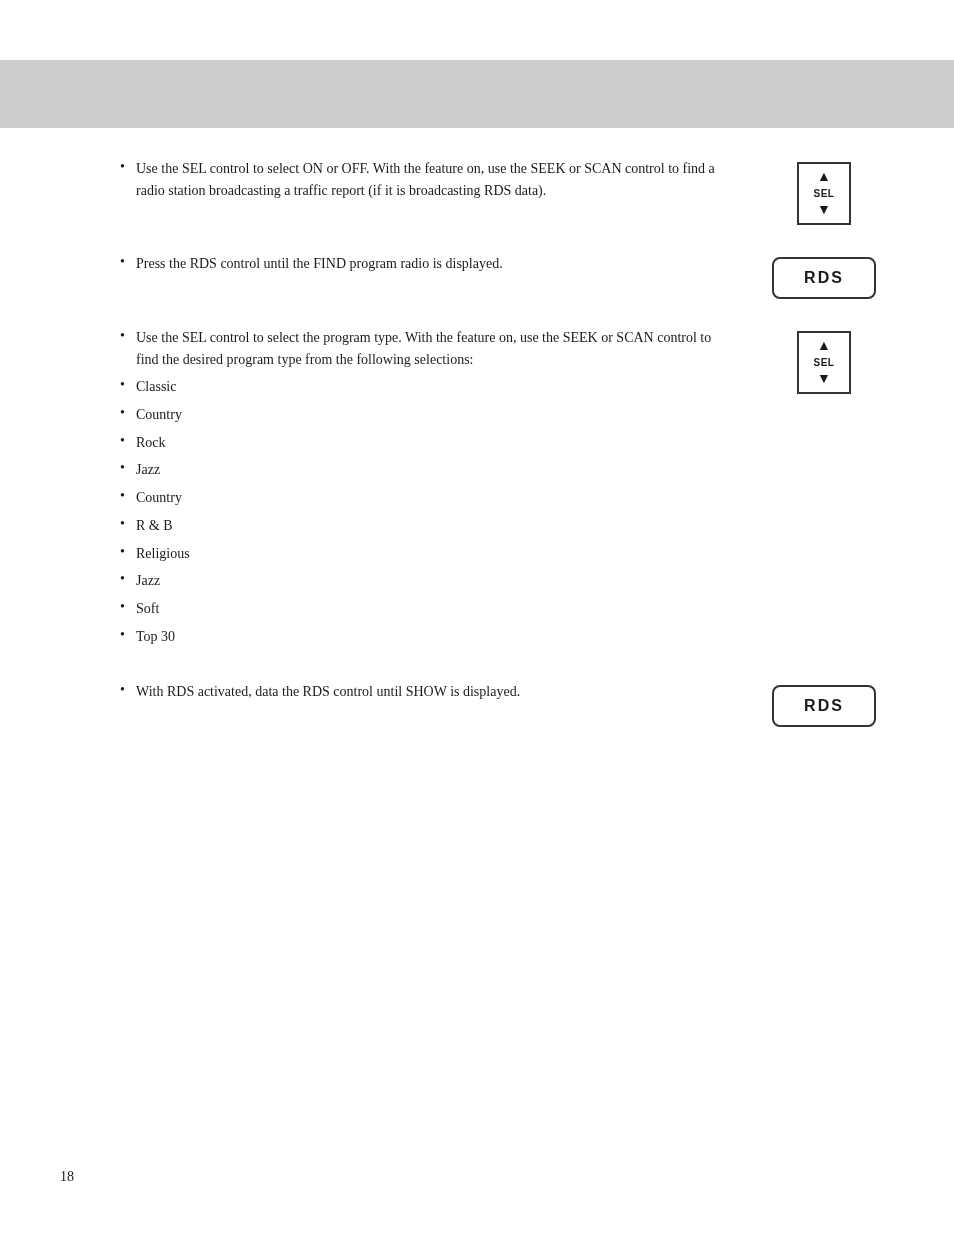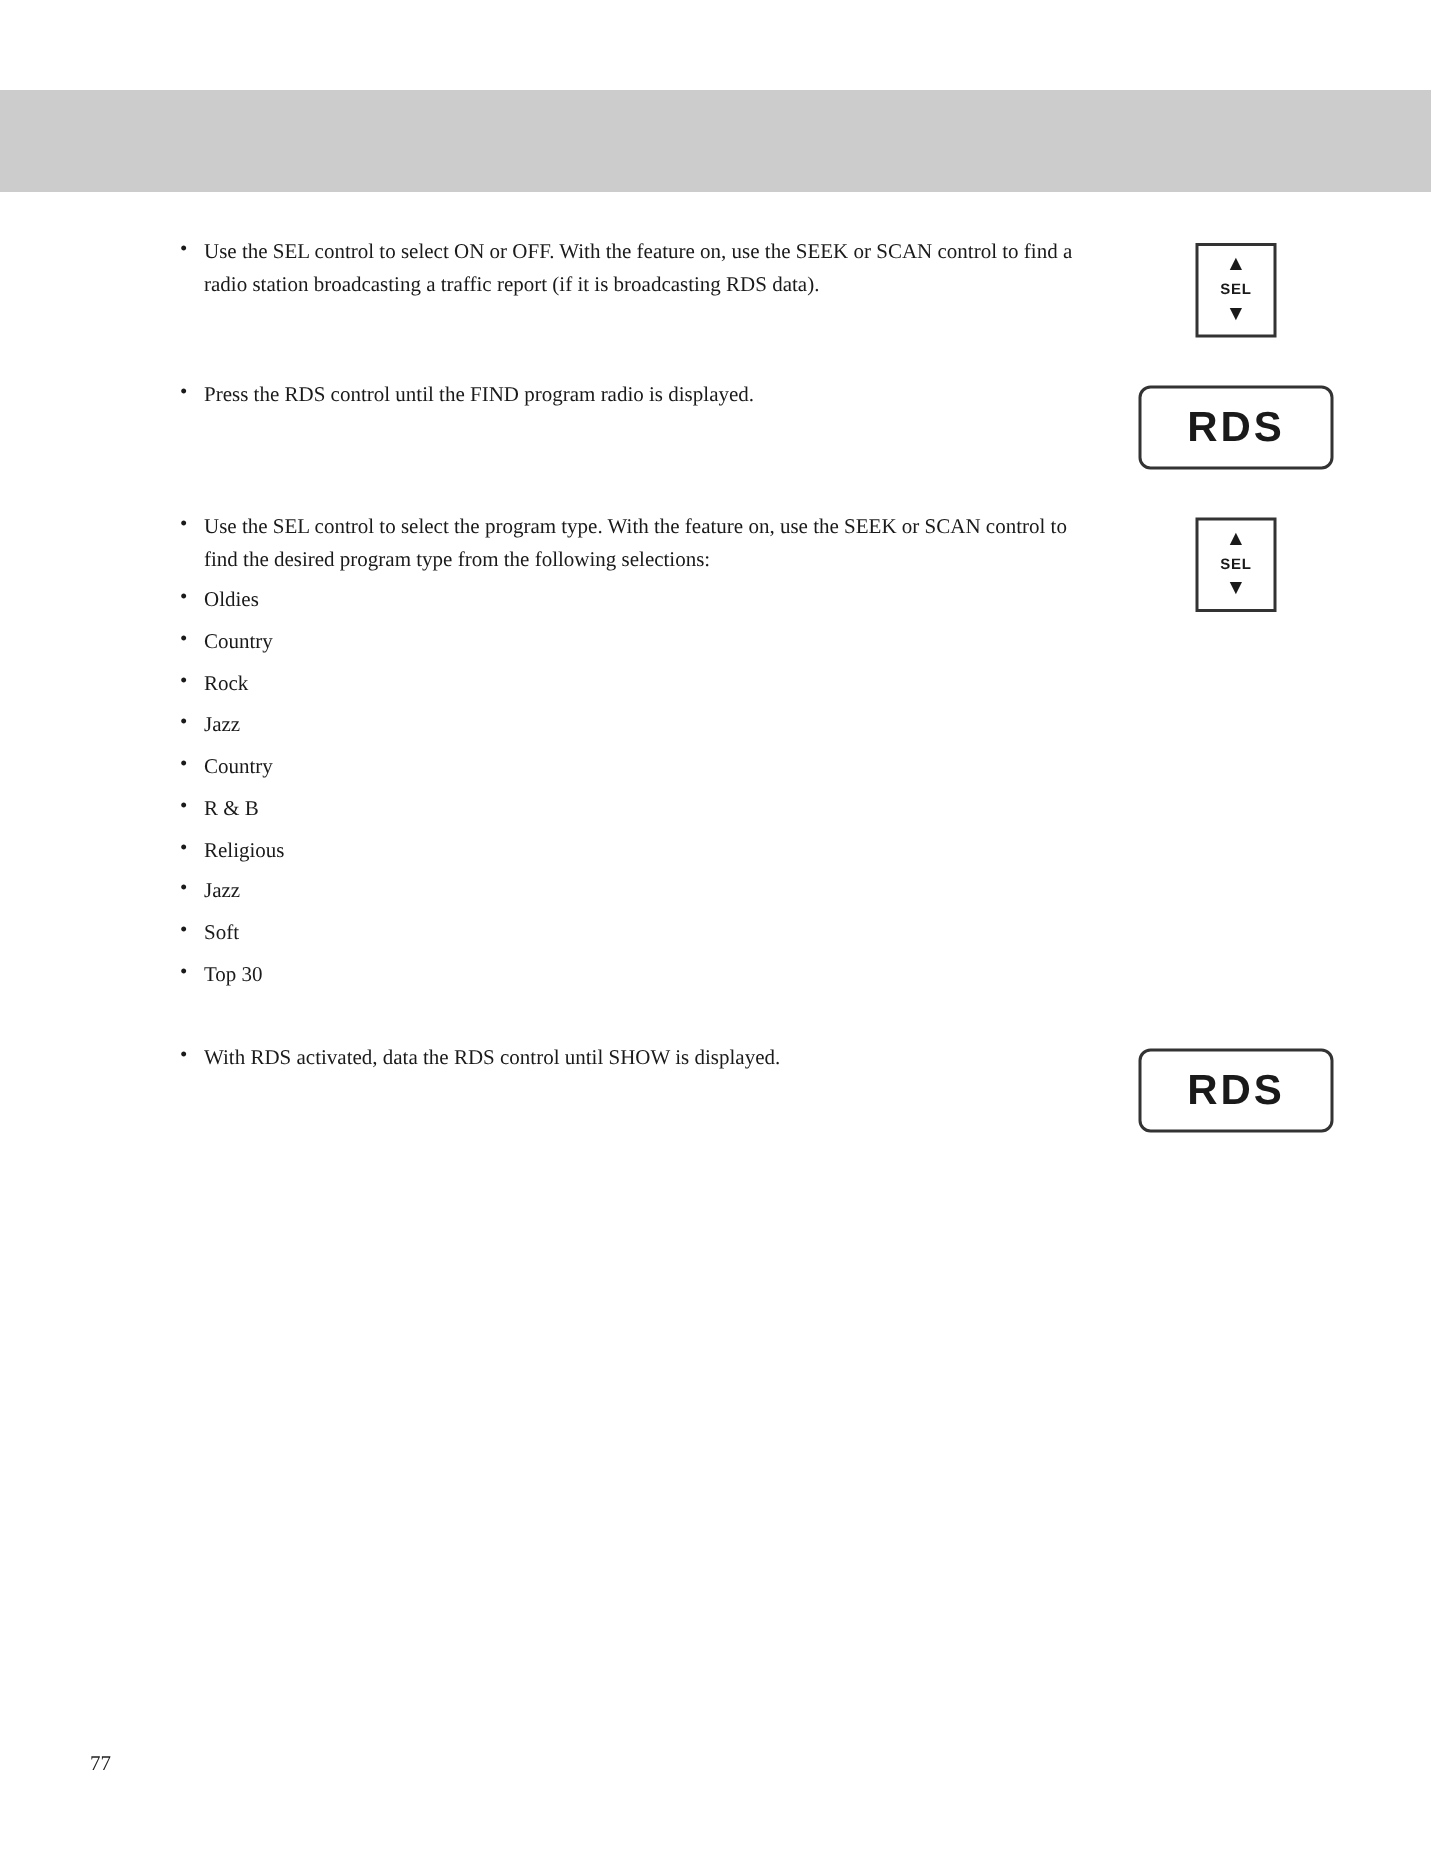--- a/index.html
+++ b/index.html
@@ -101,21 +101,21 @@
       color: #1a1a1a;
       padding: 2px 0;
     }
 
     
     .rds-button {
       border: 2px solid #333;
       border-radius: 8px;
       padding: 10px 30px;
       font-family: Arial, Helvetica, sans-serif;
-      font-size: 28px;
+      font-size: 16px;
       font-weight: bold;
       letter-spacing: 2px;
       color: #1a1a1a;
       min-width: 100px;
       text-align: center;
     }
 
     
     .program-list {
       margin-top: 4px;
@@ -190,21 +190,21 @@
 
     <div class="multi-section">
       <div class="multi-section-text">
         <div class="bullet-item">
           <span class="bullet-dot">•</span>
           <span class="bullet-text">Use the SEL control to select the program type. With the feature on, use the SEEK or SCAN control to find the desired program type from the following selections:</span>
         </div>
         <div class="program-list">
           <div class="bullet-item">
             <span class="bullet-dot">•</span>
-            <span class="bullet-text">Oldies</span>
+            <span class="bullet-text">Classic</span>
           </div>
           <div class="bullet-item">
             <span class="bullet-dot">•</span>
             <span class="bullet-text">Country</span>
           </div>
           <div class="bullet-item">
             <span class="bullet-dot">•</span>
             <span class="bullet-text">Rock</span>
           </div>
           <div class="bullet-item">
@@ -253,15 +253,15 @@
           <span class="bullet-text">With RDS activated, data the RDS control until SHOW is displayed.</span>
         </div>
       </div>
       <div class="section-image">
         <div class="rds-button">RDS</div>
       </div>
     </div>
 
   </div>
 
-  <div class="page-number">77</div>
+  <div class="page-number">18</div>
 
 </div>
 
 </body></html>

